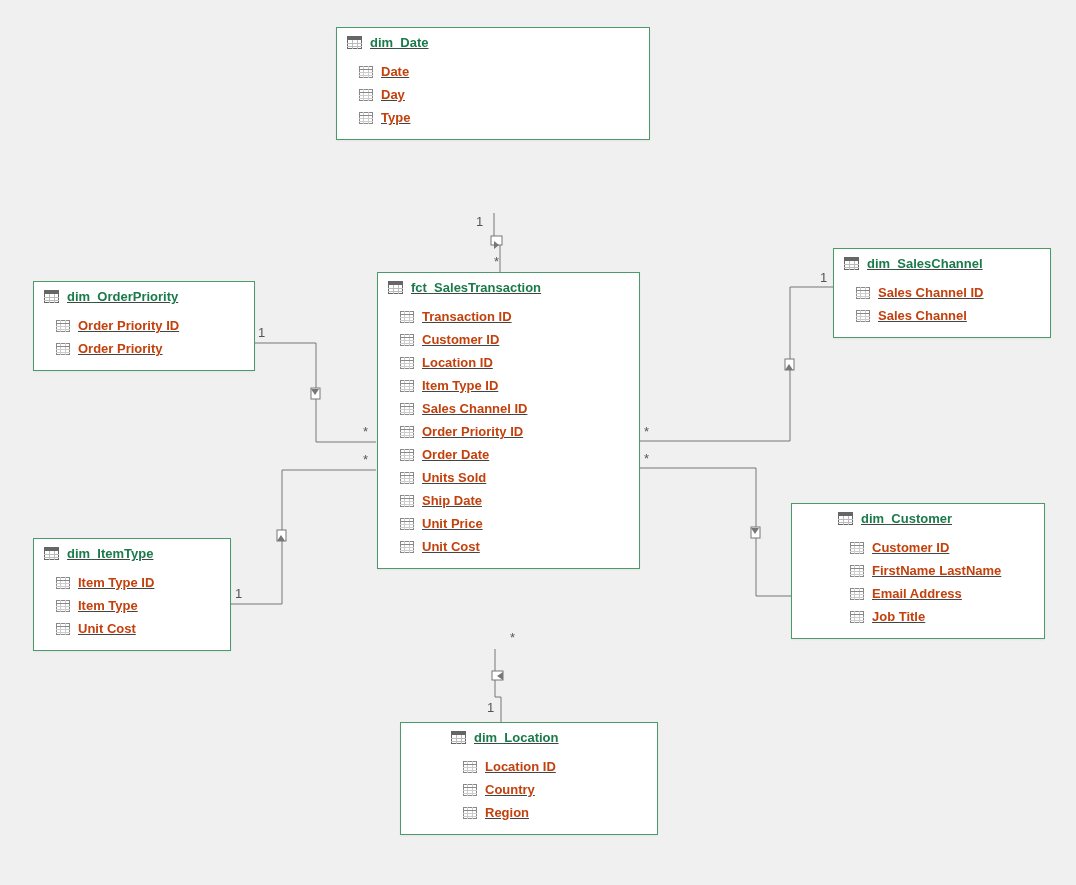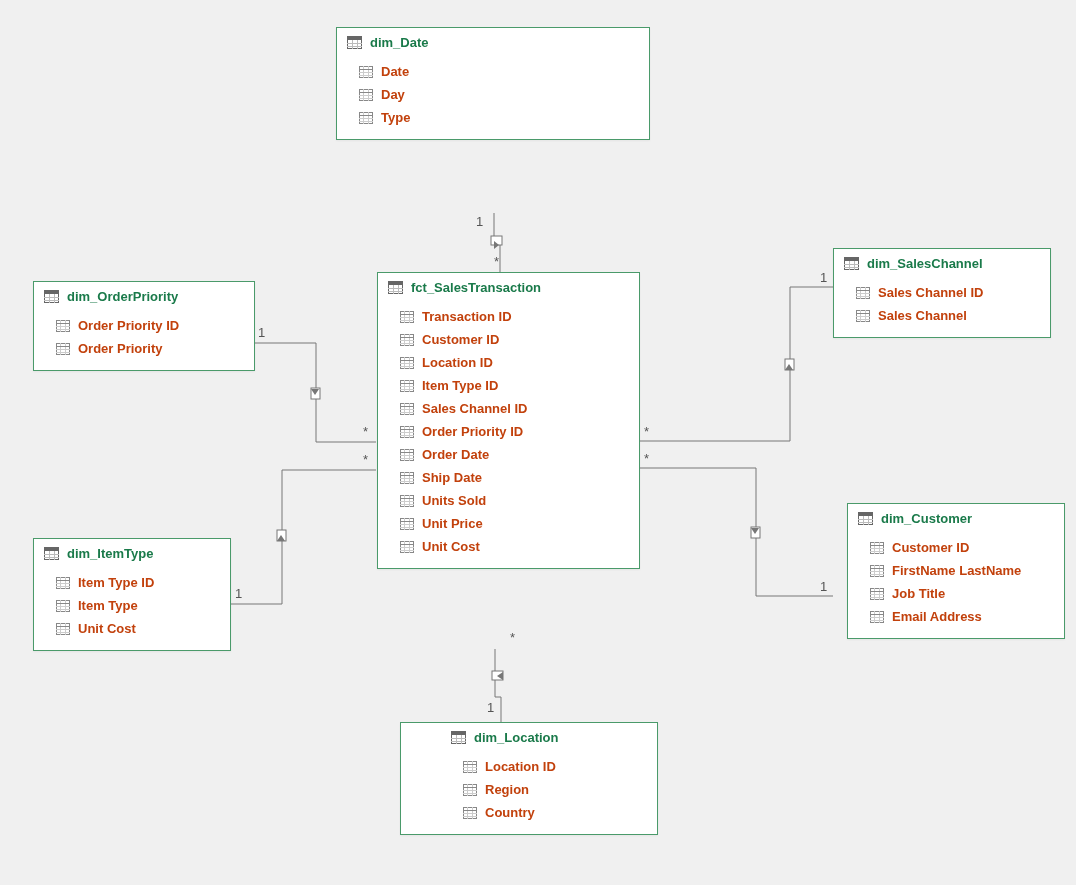--- a/index.html
+++ b/index.html
@@ -1,17 +1,17 @@
 <!DOCTYPE html>
 <html><head>
 <meta charset="utf-8">
 <style>
   html,body{margin:0;padding:0;width:1076px;height:885px;background:#f0f0f0;font-family:"Segoe UI",Arial,sans-serif;font-size:13px;color:#444;}
   .canvas{position:relative;width:1076px;height:885px;}
-  .table{position:absolute;background:#fff;border:1px solid #4a9a6a;box-shadow:0 1px 2px rgba(0,0,0,0.05);}
+  .table{position:absolute;background:#fff;border:1px solid #4a9a6a;box-shadow:0 1px 2px rgba(0,0,0,0.05);text-decoration:underline;}
   .table-header{display:flex;align-items:center;padding:7px 10px 6px 10px;font-weight:600;color:#1a7a4a;border-bottom:0;}
   .table-body{padding:4px 0 10px 0;}
   .field{display:flex;align-items:center;padding:4px 10px 4px 22px;color:#c2410c;font-weight:600;}
   .tbl-icon{width:14px;height:12px;margin-right:8px;position:relative;flex:0 0 14px;}
   .tbl-icon::before{content:"";position:absolute;left:0;top:0;width:14px;height:12px;border:1px solid #888;box-sizing:border-box;background:#fff;}
   .tbl-icon::after{content:"";position:absolute;left:0;top:3px;width:14px;height:1px;background:#888;box-shadow:0 -3px 0 #888 inset;}
   .tbl-icon .hline{position:absolute;left:0;top:6px;width:14px;height:1px;background:#ccc;}
   .tbl-icon .hline2{position:absolute;left:0;top:9px;width:14px;height:1px;background:#ccc;}
   .tbl-icon .vline{position:absolute;left:4px;top:0;width:1px;height:12px;background:#ccc;}
   .tbl-icon .vline2{position:absolute;left:9px;top:0;width:1px;height:12px;background:#ccc;}
@@ -260,38 +260,38 @@
           </span>
           <span>Order Date</span>
         </div>
         <div class="field">
           <span class="tbl-icon">
             <span class="hline"></span>
             <span class="hline2"></span>
             <span class="vline"></span>
             <span class="vline2"></span>
           </span>
+          <span>Units Sold</span>
+        </div>
+        <div class="field">
+          <span class="tbl-icon">
+            <span class="hline"></span>
+            <span class="hline2"></span>
+            <span class="vline"></span>
+            <span class="vline2"></span>
+          </span>
           <span>Ship Date</span>
         </div>
         <div class="field">
           <span class="tbl-icon">
             <span class="hline"></span>
             <span class="hline2"></span>
             <span class="vline"></span>
             <span class="vline2"></span>
           </span>
-          <span>Units Sold</span>
-        </div>
-        <div class="field">
-          <span class="tbl-icon">
-            <span class="hline"></span>
-            <span class="hline2"></span>
-            <span class="vline"></span>
-            <span class="vline2"></span>
-          </span>
           <span>Unit Price</span>
         </div>
         <div class="field">
           <span class="tbl-icon">
             <span class="hline"></span>
             <span class="hline2"></span>
             <span class="vline"></span>
             <span class="vline2"></span>
           </span>
           <span>Unit Cost</span>
@@ -334,21 +334,21 @@
             <span class="hline"></span>
             <span class="hline2"></span>
             <span class="vline"></span>
             <span class="vline2"></span>
           </span>
           <span>Unit Cost</span>
         </div>
       </div>
 </div>
 
-<div class="table" style="left:847px;top:503px;width:216px;">
+<div class="table" style="left:791px;top:503px;width:216px;padding-left:36px;">
   <div class="table-header">
     <span class="header-icon">
           <span class="top"></span>
           <span class="h1"></span>
           <span class="h2"></span>
           <span class="v1"></span>
           <span class="v2"></span>
         </span>
     <span>dim_Customer</span>
   </div>
@@ -371,31 +371,31 @@
           </span>
           <span>FirstName LastName</span>
         </div>
         <div class="field">
           <span class="tbl-icon">
             <span class="hline"></span>
             <span class="hline2"></span>
             <span class="vline"></span>
             <span class="vline2"></span>
           </span>
+          <span>Email Address</span>
+        </div>
+        <div class="field">
+          <span class="tbl-icon">
+            <span class="hline"></span>
+            <span class="hline2"></span>
+            <span class="vline"></span>
+            <span class="vline2"></span>
+          </span>
           <span>Job Title</span>
         </div>
-        <div class="field">
-          <span class="tbl-icon">
-            <span class="hline"></span>
-            <span class="hline2"></span>
-            <span class="vline"></span>
-            <span class="vline2"></span>
-          </span>
-          <span>Email Address</span>
-        </div>
       </div>
 </div>
 
 <div class="table" style="left:400px;top:722px;width:216px;padding-left:40px;">
   <div class="table-header">
     <span class="header-icon">
           <span class="top"></span>
           <span class="h1"></span>
           <span class="h2"></span>
           <span class="v1"></span>
@@ -413,27 +413,27 @@
           </span>
           <span>Location ID</span>
         </div>
         <div class="field">
           <span class="tbl-icon">
             <span class="hline"></span>
             <span class="hline2"></span>
             <span class="vline"></span>
             <span class="vline2"></span>
           </span>
+          <span>Country</span>
+        </div>
+        <div class="field">
+          <span class="tbl-icon">
+            <span class="hline"></span>
+            <span class="hline2"></span>
+            <span class="vline"></span>
+            <span class="vline2"></span>
+          </span>
           <span>Region</span>
         </div>
-        <div class="field">
-          <span class="tbl-icon">
-            <span class="hline"></span>
-            <span class="hline2"></span>
-            <span class="vline"></span>
-            <span class="vline2"></span>
-          </span>
-          <span>Country</span>
-        </div>
       </div>
 </div>
 
 </div>
 
 </body></html>

